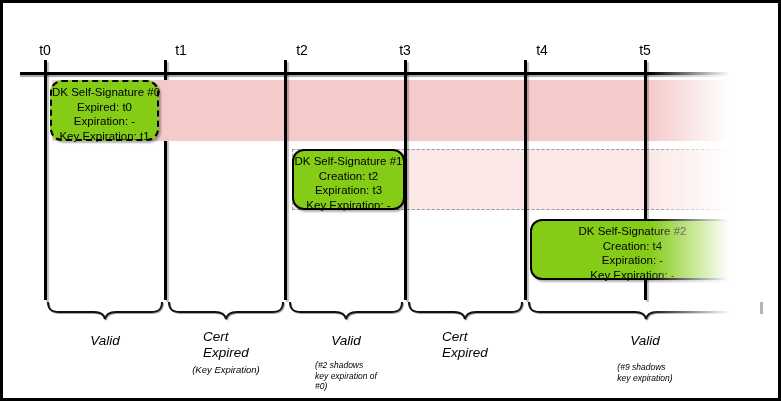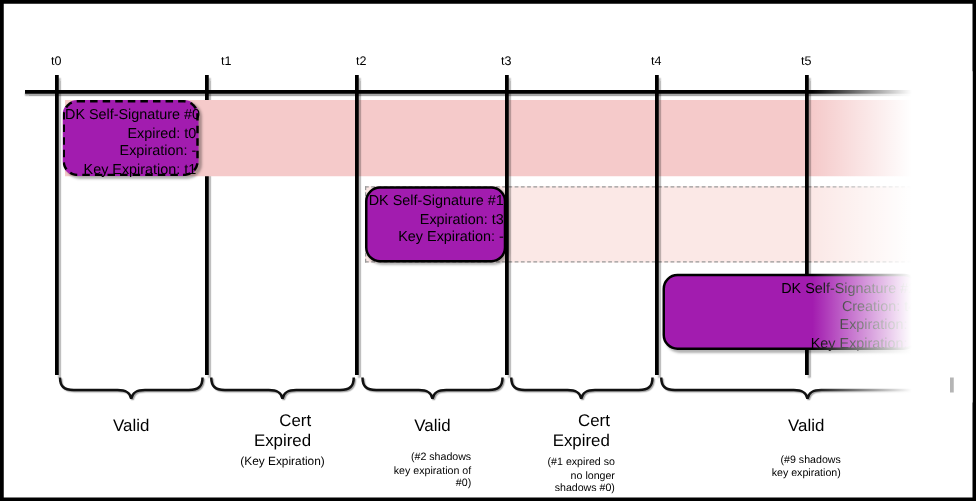--- a/index.html
+++ b/index.html
@@ -6,44 +6,44 @@
   .stage{
     position:relative;width:781px;height:401px;background:#ffffff;
     box-shadow:inset 0 0 0 3px #000;overflow:hidden;
     font-family:"Liberation Sans", sans-serif;color:#000;
   }
   
   .hline{position:absolute;left:20px;top:72px;width:712px;height:3px;background:#000;
          box-shadow:0 2px 1px rgba(0,0,0,0.35);}
   .vline{position:absolute;top:60px;width:3px;height:240px;background:#000;
          box-shadow:2px 2px 1px rgba(0,0,0,0.25);}
-  .tick{position:absolute;top:42px;width:40px;height:16px;font-size:10px;
+  .tick{position:absolute;top:42px;width:40px;height:16px;font-size:14px;
         text-align:center;line-height:16px;}
   
   .band1{position:absolute;left:52px;top:80px;width:683px;height:61px;background:#f5caca;}
   .band2{position:absolute;left:292px;top:149px;width:442px;height:61px;background:#fbe8e6;
          border:1px dashed #999999;box-sizing:border-box;}
   
-  .sigbox{position:absolute;height:61px;background:#a21caf;border:2px solid #000;
-          border-radius:12px;box-sizing:border-box;text-align:right;
+  .sigbox{position:absolute;height:61px;background:#84cc16;border:2px solid #000;
+          border-radius:12px;box-sizing:border-box;text-align:center;
           font-size:11.5px;line-height:14.5px;padding-top:3px;
           box-shadow:2px 2px 2px rgba(0,0,0,0.3);}
   .sigbox.dashed{border-style:dashed;}
   .sigbox div{white-space:nowrap;}
   
   .braces{position:absolute;left:0;top:0;width:781px;height:401px;pointer-events:none;}
   .braces path{stroke:#111;stroke-width:2;fill:none;
                filter:drop-shadow(1px 1.5px 0.5px rgba(0,0,0,0.35));}
   
   .fade-overlay{position:absolute;left:650px;top:57px;width:128px;height:265px;
      background:linear-gradient(to right, rgba(255,255,255,0) 0%, #ffffff 62%, #ffffff 100%);}
   .residual-tick{position:absolute;left:760px;top:302px;width:3px;height:12px;background:#b5b5b5;}
   
   .region{position:absolute;top:329px;width:140px;display:flex;flex-direction:column;
-          align-items:center;text-align:right;}
+          align-items:center;text-align:left;font-style:italic;}
   .rlabel{font-size:13.5px;line-height:16px;}
   .region.single .rlabel{padding-top:4px;}
   .rsub{font-size:8.5px;line-height:10.5px;margin-top:11px;}
   .rsub.one-line{font-size:9.5px;line-height:11px;margin-top:3px;}
   .rsub span, .rlabel span{display:block;white-space:nowrap;}
 </style>
 </head>
 <body>
 
 <div class="stage">
@@ -63,20 +63,21 @@
 
   <div class="sigbox dashed" style="left:50px;top:80px;width:109px;">
     <div>DK Self-Signature #0</div>
     <div>Expired: t0</div>
     <div>Expiration: -</div>
     <div>Key Expiration: t1</div>
   </div>
 
   <div class="sigbox" style="left:292px;top:149px;width:113px;">
     <div>DK Self-Signature #1</div>
+    <div>Creation: t2</div>
     <div>Expiration: t3</div>
     <div>Key Expiration: -</div>
   </div>
 
   <div class="sigbox" style="left:530px;top:219px;width:205px;">
     <div>DK Self-Signature #2</div>
     <div>Creation: t4</div>
     <div>Expiration: -</div>
     <div>Key Expiration: -</div>
   </div>
@@ -87,23 +88,23 @@
     <path d="M290 302 C290 309,293 312,301 312 L335 312 C342 312,345 314,346 319 C347 314,350 312,357 312 L391 312 C399 312,402 309,402 302"></path>
     <path d="M409 302 C409 309,412 312,420 312 L454 312 C461 312,464 314,465 319 C466 314,469 312,476 312 L511 312 C519 312,522 309,522 302"></path>
     <path d="M529 302 C529 309,532 312,540 312 L635 312 C642 312,645 314,646 319 C647 314,650 312,657 312 L752 312 C760 312,763 309,763 302"></path>
   </svg>
 
   <div class="fade-overlay"></div>
   <div class="residual-tick"></div>
 
   <div class="tick" style="left:25px">t0</div>
   <div class="tick" style="left:161px">t1</div>
-  <div class="tick" style="left:269px">t2</div>
+  <div class="tick" style="left:282px">t2</div>
   <div class="tick" style="left:385px">t3</div>
-  <div class="tick" style="left:505px">t4</div>
+  <div class="tick" style="left:522px">t4</div>
   <div class="tick" style="left:625px">t5</div>
 
   <div class="region single" style="left:35px">
     <div class="rlabel">
         <span>Valid</span>
       </div>
   </div>
 
   <div class="region" style="left:156px">
     <div class="rlabel">
@@ -124,25 +125,20 @@
       <span>key expiration of</span>
       <span>#0)</span>
     </div>
   </div>
 
   <div class="region" style="left:395px">
     <div class="rlabel">
       <span>Cert</span>
       <span>Expired</span>
     </div>
-    <div class="rsub" style="margin-top:3px;">
-      <span>(#1 expired so</span>
-      <span>no longer</span>
-      <span>shadows #0)</span>
-    </div>
   </div>
 
   <div class="region single" style="left:575px">
     <div class="rlabel">
         <span>Valid</span>
       </div>
     <div class="rsub" style="margin-top:13px;">
       <span>(#9 shadows</span>
       <span>key expiration)</span>
     </div>

